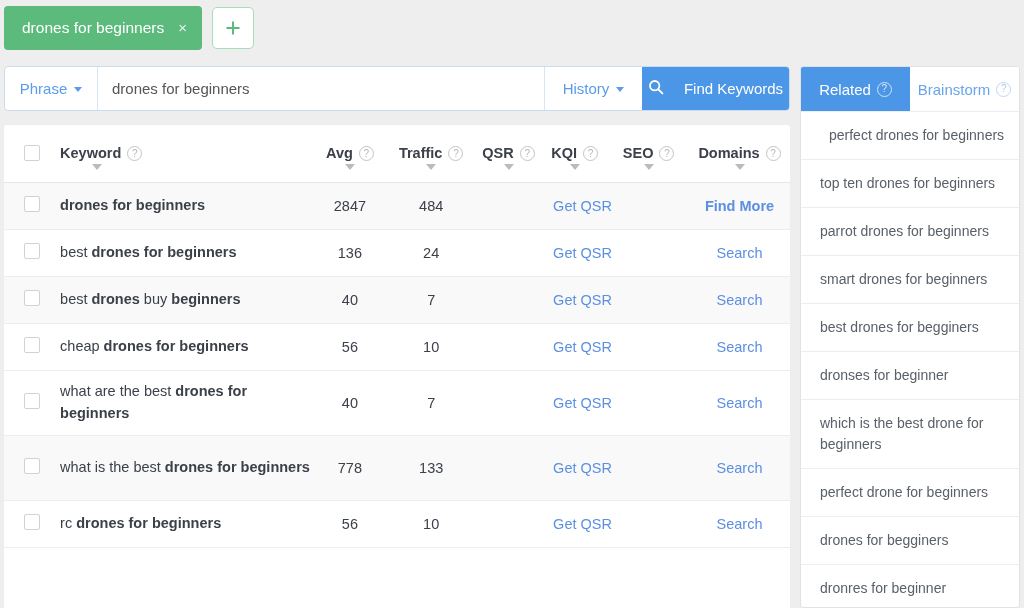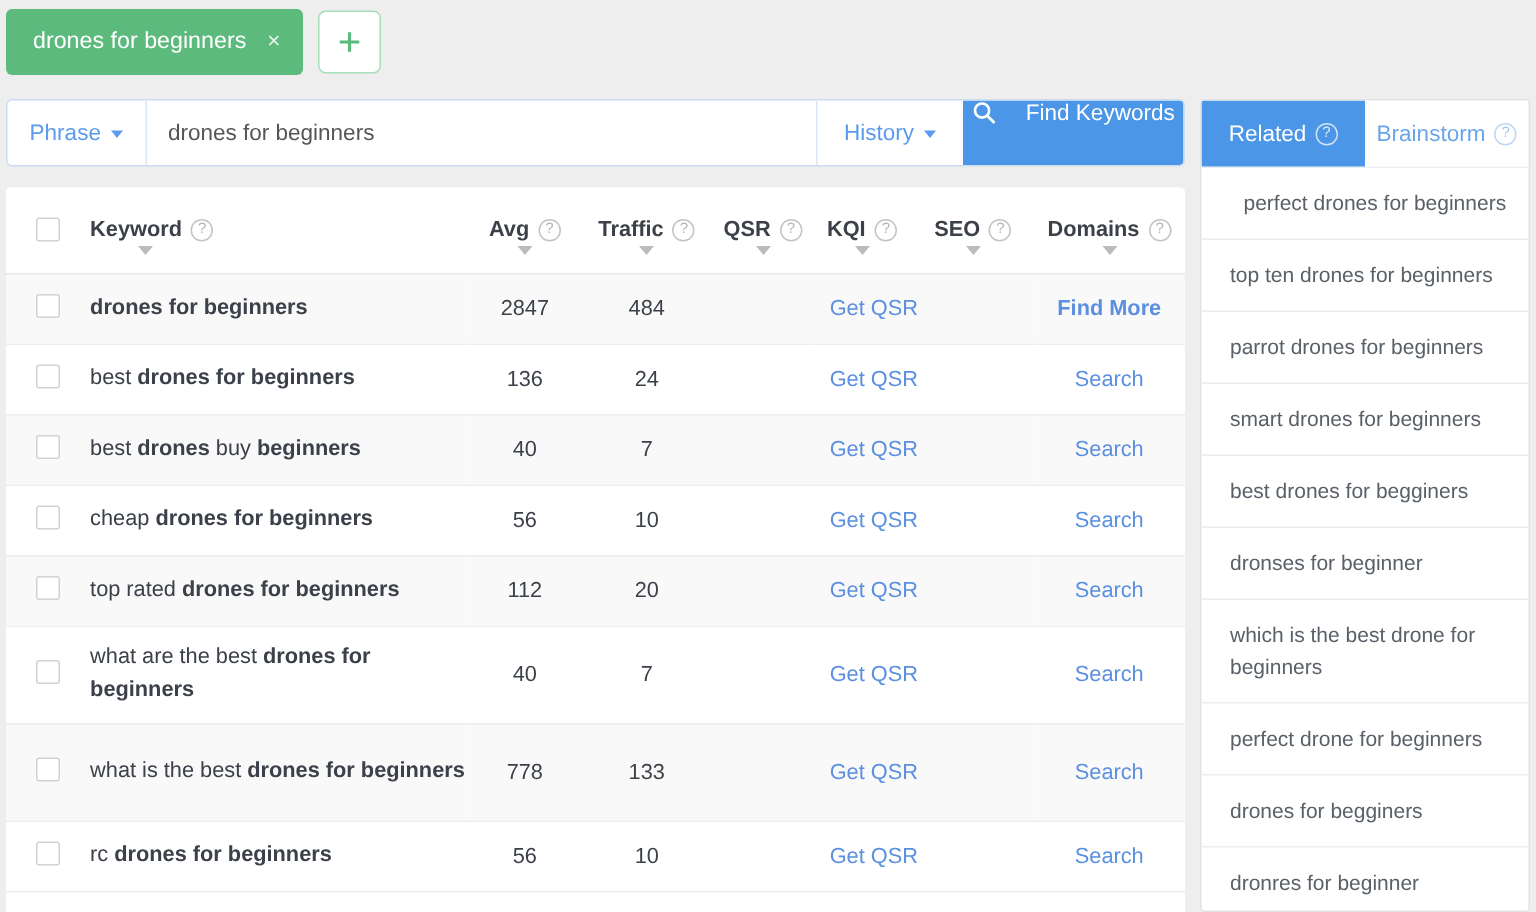--- a/index.html
+++ b/index.html
@@ -80,21 +80,21 @@
     display: flex; align-items: center; justify-content: center;
     color: #5b9bec;
     font-size: 15px;
     cursor: pointer;
     gap: 7px;
   }
   .sb-find {
     width: 147px;
     background: #4b96e6;
     color: #ffffff;
-    display: flex; justify-content: center;
+    display: flex; align-items: center; justify-content: center;
     font-size: 15px;
     gap: 20px;
     cursor: pointer;
   }
   .caret-down {
     width: 0; height: 0;
     border-left: 4.5px solid transparent;
     border-right: 4.5px solid transparent;
     border-top: 5px solid #5b9bec;
     display: inline-block;
@@ -112,21 +112,21 @@
   table.kwtable { width: 100%; border-collapse: collapse; table-layout: fixed; }
   table.kwtable thead th {
     font-size: 14.5px;
     font-weight: bold;
     color: #3b4049;
     padding: 0;
     height: 57px;
     vertical-align: middle;
     border-bottom: 1px solid #e6e6e6;
   }
-  .th-inner { display: flex; align-items: center; justify-content: center; gap: 6px; position: relative; }
+  .th-inner { display: flex; align-items: flex-end; justify-content: center; gap: 6px; position: relative; }
   .th-inner.left { justify-content: flex-start; padding-left: 0; }
   .sortcaret {
     position: absolute; left: 50%; margin-left: -5px; top: 19px;
     width: 0; height: 0;
     border-left: 5px solid transparent;
     border-right: 5px solid transparent;
     border-top: 6px solid #bbbbbb;
     cursor: pointer;
   }
   .th-inner.left .sortcaret { left: 37px; }
@@ -333,28 +333,20 @@
           <td class="cell-link"><a>Search</a></td>
         </tr>
         <tr class="even" style="height: 47px; padding-left: 12px;">
           <td class="cell-chk"><span class="chk"></span></td>
           <td class="cell-kw"><span>cheap </span><b>drones for beginners</b></td>
           <td class="cell-num">56</td>
           <td class="cell-num">10</td>
           <td class="cell-link" colspan="3"><a>Get QSR</a></td>
           <td class="cell-link"><a>Search</a></td>
         </tr>
-        <tr class="odd" style="height: 47px;">
-          <td class="cell-chk"><span class="chk"></span></td>
-          <td class="cell-kw"><span>top rated </span><b>drones for beginners</b></td>
-          <td class="cell-num">112</td>
-          <td class="cell-num">20</td>
-          <td class="cell-link" colspan="3"><a>Get QSR</a></td>
-          <td class="cell-link"><a>Search</a></td>
-        </tr>
         <tr class="even" style="height: 65px;">
           <td class="cell-chk"><span class="chk"></span></td>
           <td class="cell-kw"><span>what are the best </span><b>drones for beginners</b></td>
           <td class="cell-num">40</td>
           <td class="cell-num">7</td>
           <td class="cell-link" colspan="3"><a>Get QSR</a></td>
           <td class="cell-link"><a>Search</a></td>
         </tr>
         <tr class="odd" style="height: 65px; margin-top: 27px;">
           <td class="cell-chk"><span class="chk"></span></td>

